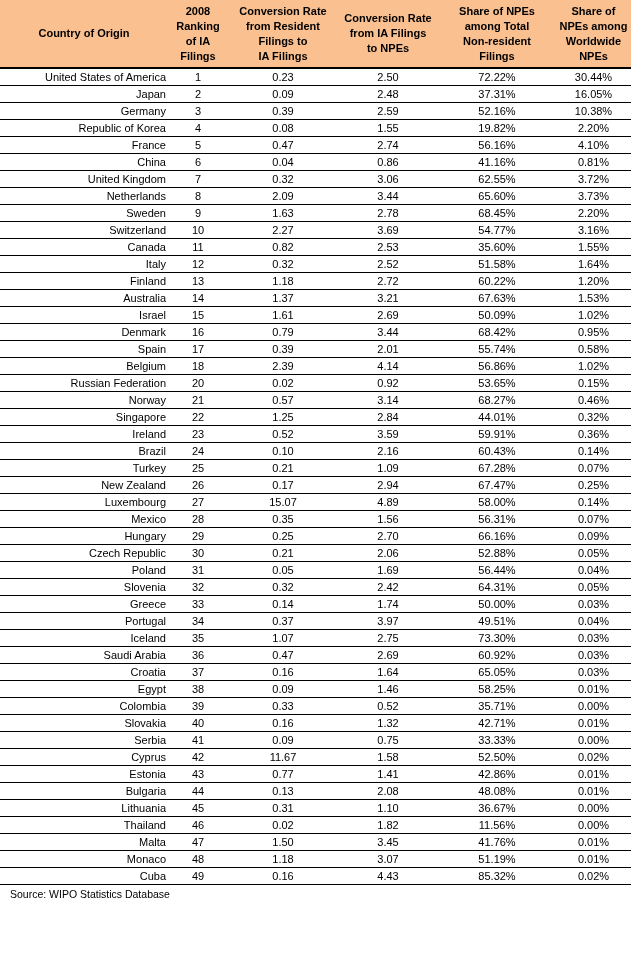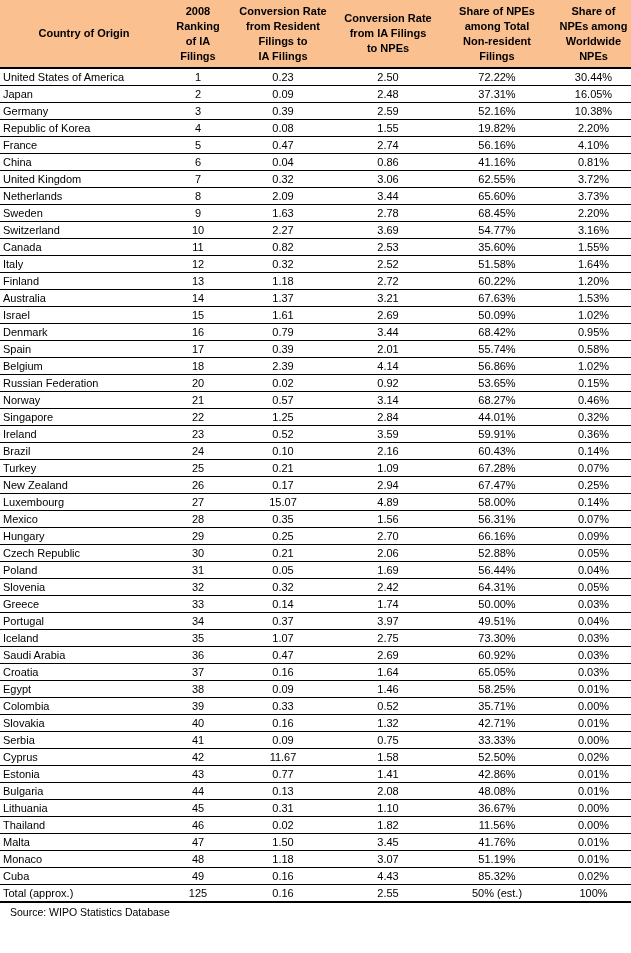--- a/index.html
+++ b/index.html
@@ -43,21 +43,21 @@
     line-height:14px;
     padding:1px 2px;
     text-align:center;
     vertical-align:middle;
     border-bottom:1px solid var(--border);
     white-space:nowrap;
     overflow:hidden;
     height:17px;
   }
   tbody td.c-country{
-    text-align:left;
+    text-align:right;
     padding-left:3px;
   }
   tbody tr.total-row td{
     border-bottom:2px solid var(--border);
   }
   .source-note{
     font-size:10.5px;
     line-height:13px;
     padding:3px 0 0 10px;
   }
@@ -477,24 +477,16 @@
     <td>0.01%</td>
   </tr>
         <tr>
     <td class="c-country">Cuba</td>
     <td>49</td>
     <td>0.16</td>
     <td>4.43</td>
     <td>85.32%</td>
     <td>0.02%</td>
   </tr>
-        <tr class="total-row">
-    <td class="c-country">Total (approx.)</td>
-    <td>125</td>
-    <td>0.16</td>
-    <td>2.55</td>
-    <td>50% (est.)</td>
-    <td>100%</td>
-  </tr>
       </tbody>
   </table>
   <div class="source-note">Source: WIPO Statistics Database</div>
 </div>
 
 </body></html>

